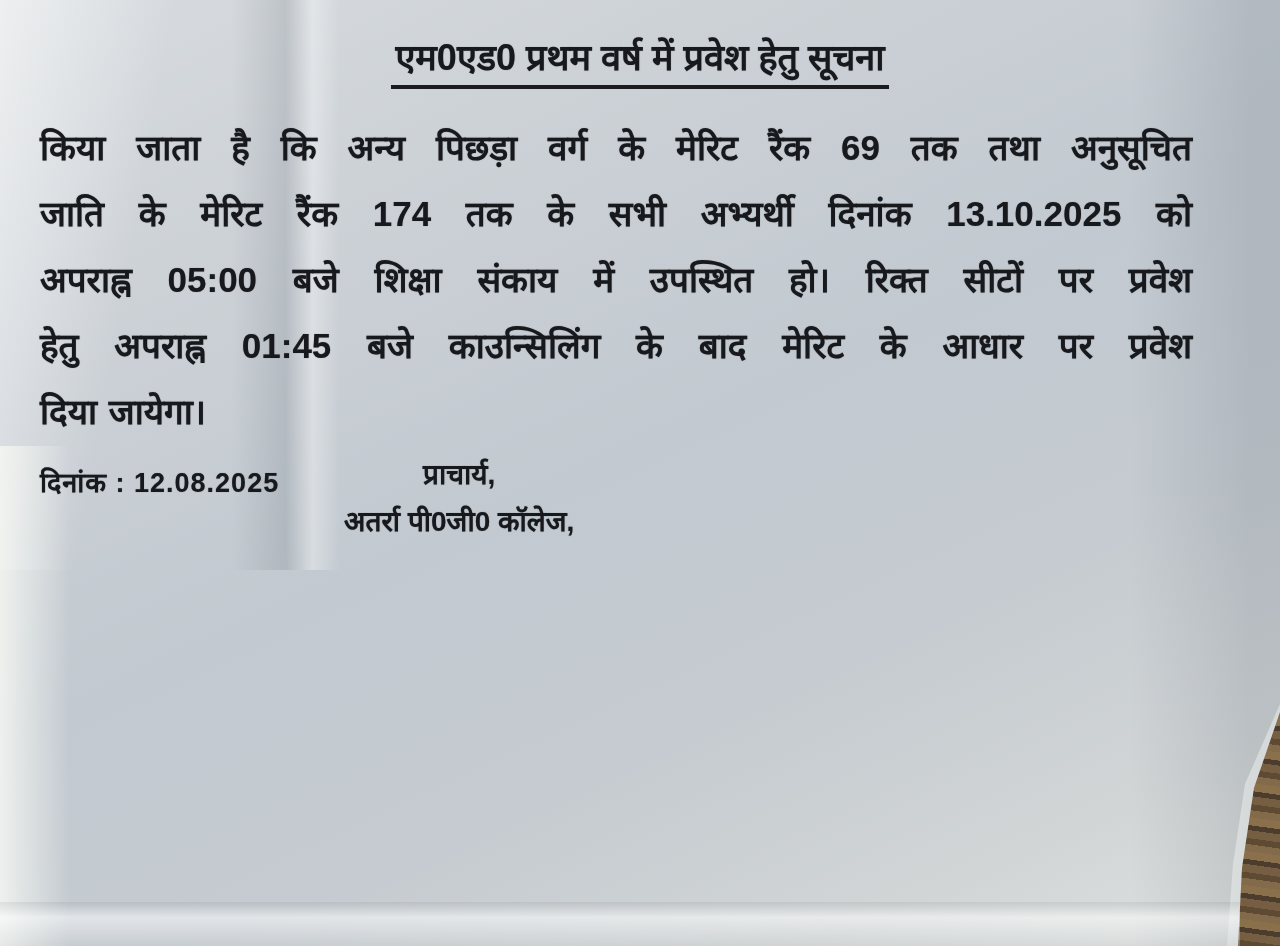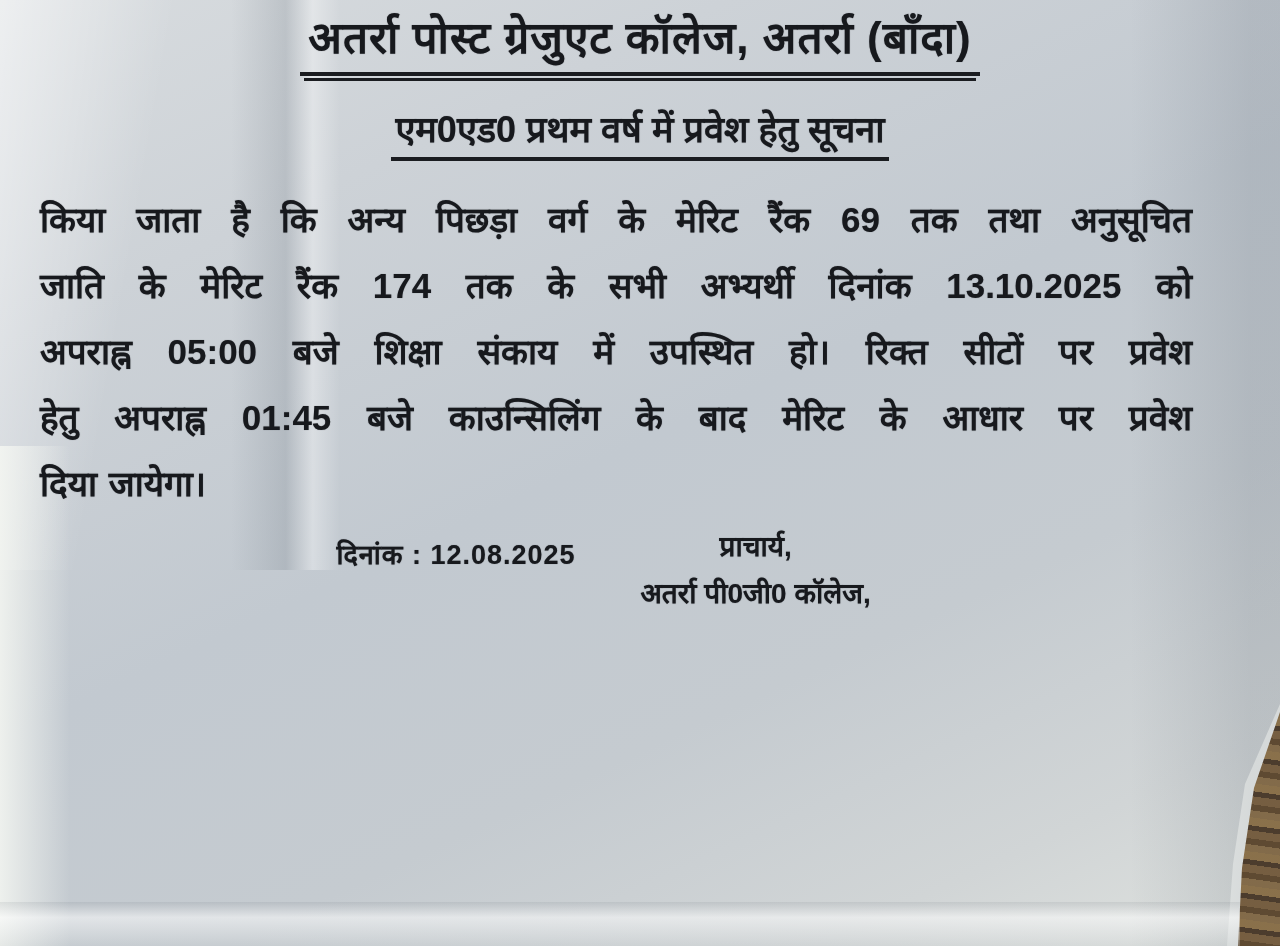--- a/index.html
+++ b/index.html
@@ -95,21 +95,21 @@
   .body-block { margin: 26px 48px 0 0; }
   .body-line {
     font-size: 35px; font-weight: 700;
     line-height: 66px;
     text-align: justify; text-align-last: justify;
     word-spacing: 2px;
   }
   .body-line.first { text-indent: 98px; }
   .body-line.last { text-align: center; text-align-last: left; }
   .footer-row {
-    display: flex; justify-content: center; align-items: flex-start;
+    display: flex; justify-content: flex-start; align-items: flex-start;
     margin-top: 6px; padding-right: 8px;
   }
   .date-line {
     font-size: 27px; font-weight: 700; letter-spacing: 1px;
     margin-top: 12px; margin-left: 0;
   }
   .signature-block {
     text-align: center;
     font-size: 28px; font-weight: 700;
     line-height: 47px;
@@ -125,23 +125,20 @@
   <div class="paper-edge"></div>
   <div class="paper"></div>
 
   <div class="crease-topleft"></div>
   <div class="shade-right"></div>
   <div class="sheen-left"></div>
   <div class="fold-bottom"></div>
 
   <div class="content">
 
-    <div class="title-wrap">
-      <span class="title-text">अतर्रा पोस्ट ग्रेजुएट कॉलेज, अतर्रा (बाँदा)</span>
-    </div>
 
     <div class="subtitle-wrap">
       <span class="subtitle-text">एम0एड0 प्रथम वर्ष में प्रवेश हेतु सूचना</span>
     </div>
 
     <div class="body-block">
       <div class="body-line">किया जाता है कि अन्य पिछड़ा वर्ग के मेरिट रैंक 69 तक तथा अनुसूचित</div>
       <div class="body-line">जाति के मेरिट रैंक 174 तक के सभी अभ्यर्थी दिनांक 13.10.2025 को</div>
       <div class="body-line">अपराह्न 05:00 बजे शिक्षा संकाय में उपस्थित हो। रिक्त सीटों पर प्रवेश</div>
       <div class="body-line">हेतु अपराह्न 01:45 बजे काउन्सिलिंग के बाद मेरिट के आधार पर प्रवेश</div>

